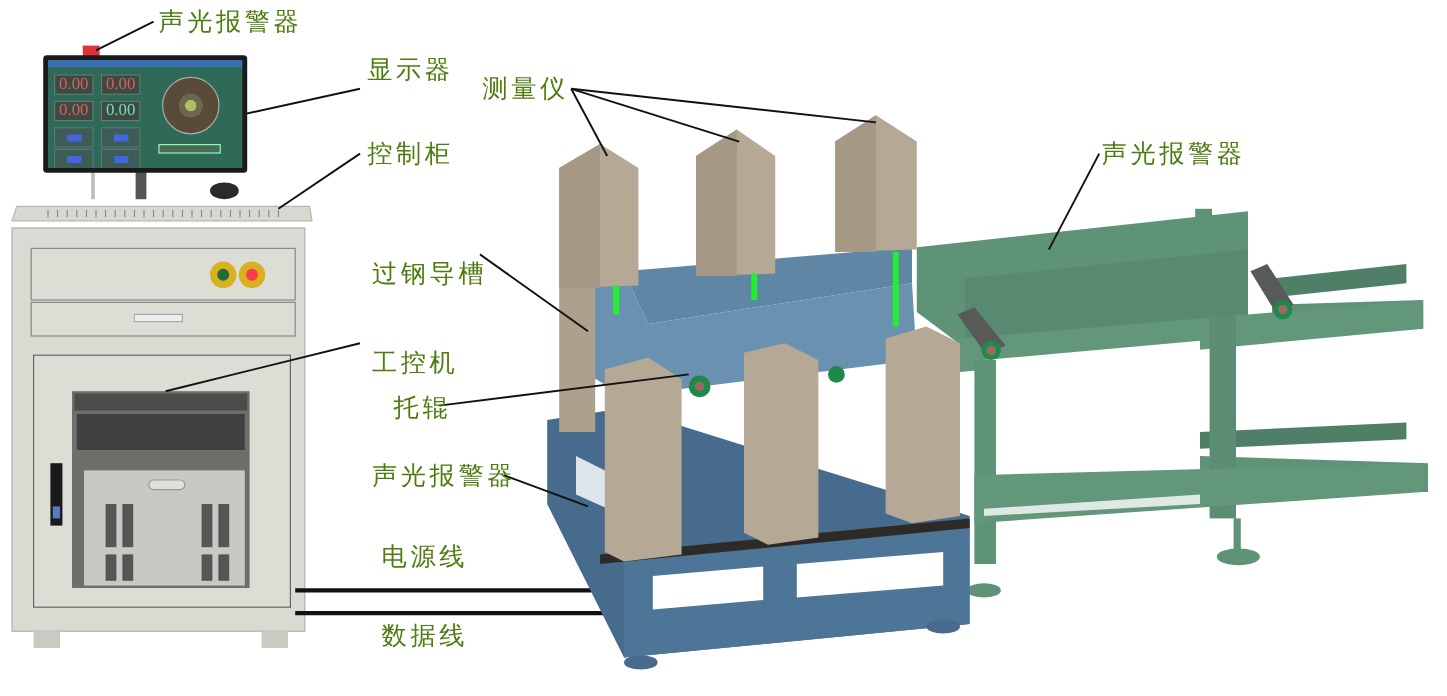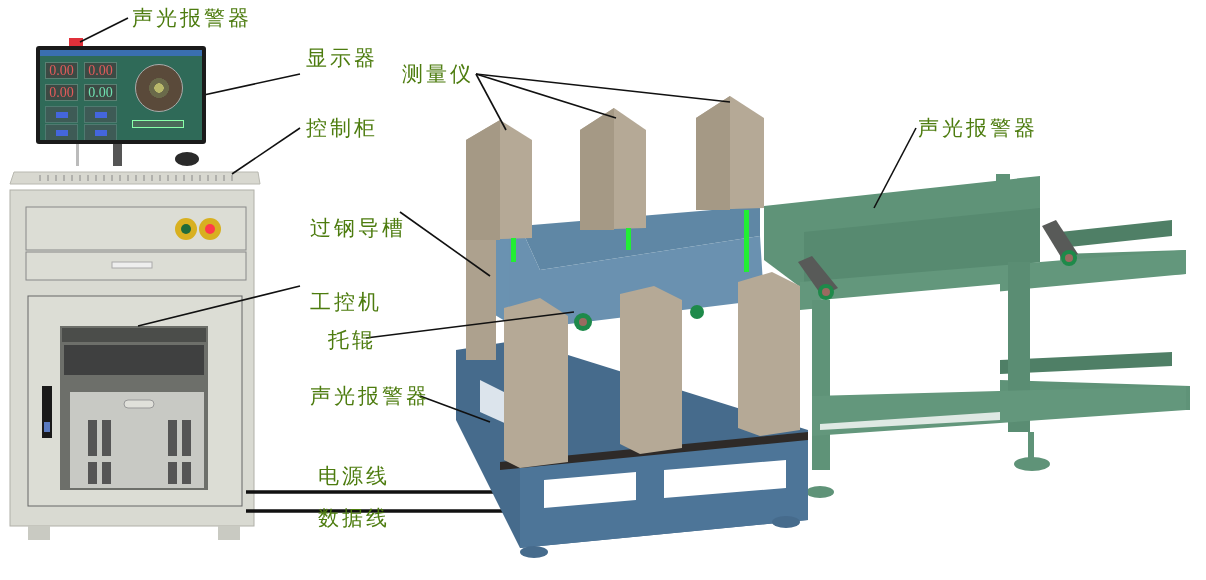--- a/index.html
+++ b/index.html
@@ -217,17 +217,17 @@
 
   <div class="label" style="left:132px;top:8px">声光报警器</div>
   <div class="label" style="left:306px;top:48px">显示器</div>
   <div class="label" style="left:306px;top:118px">控制柜</div>
   <div class="label" style="left:402px;top:64px">测量仪</div>
   <div class="label" style="left:310px;top:218px">过钢导槽</div>
   <div class="label" style="left:310px;top:292px">工控机</div>
   <div class="label" style="left:328px;top:330px">托辊</div>
   <div class="label" style="left:310px;top:386px">声光报警器</div>
   <div class="label" style="left:918px;top:118px">声光报警器</div>
-  <div class="label" style="left:318px;top:466px">电源线</div>
-  <div class="label" style="left:318px;top:508px">数据线</div>
+  <div class="label" style="left:318px;top:454px">电源线</div>
+  <div class="label" style="left:318px;top:520px">数据线</div>
 
   <div class="company"></div>
 </div>
 
 </body></html>

